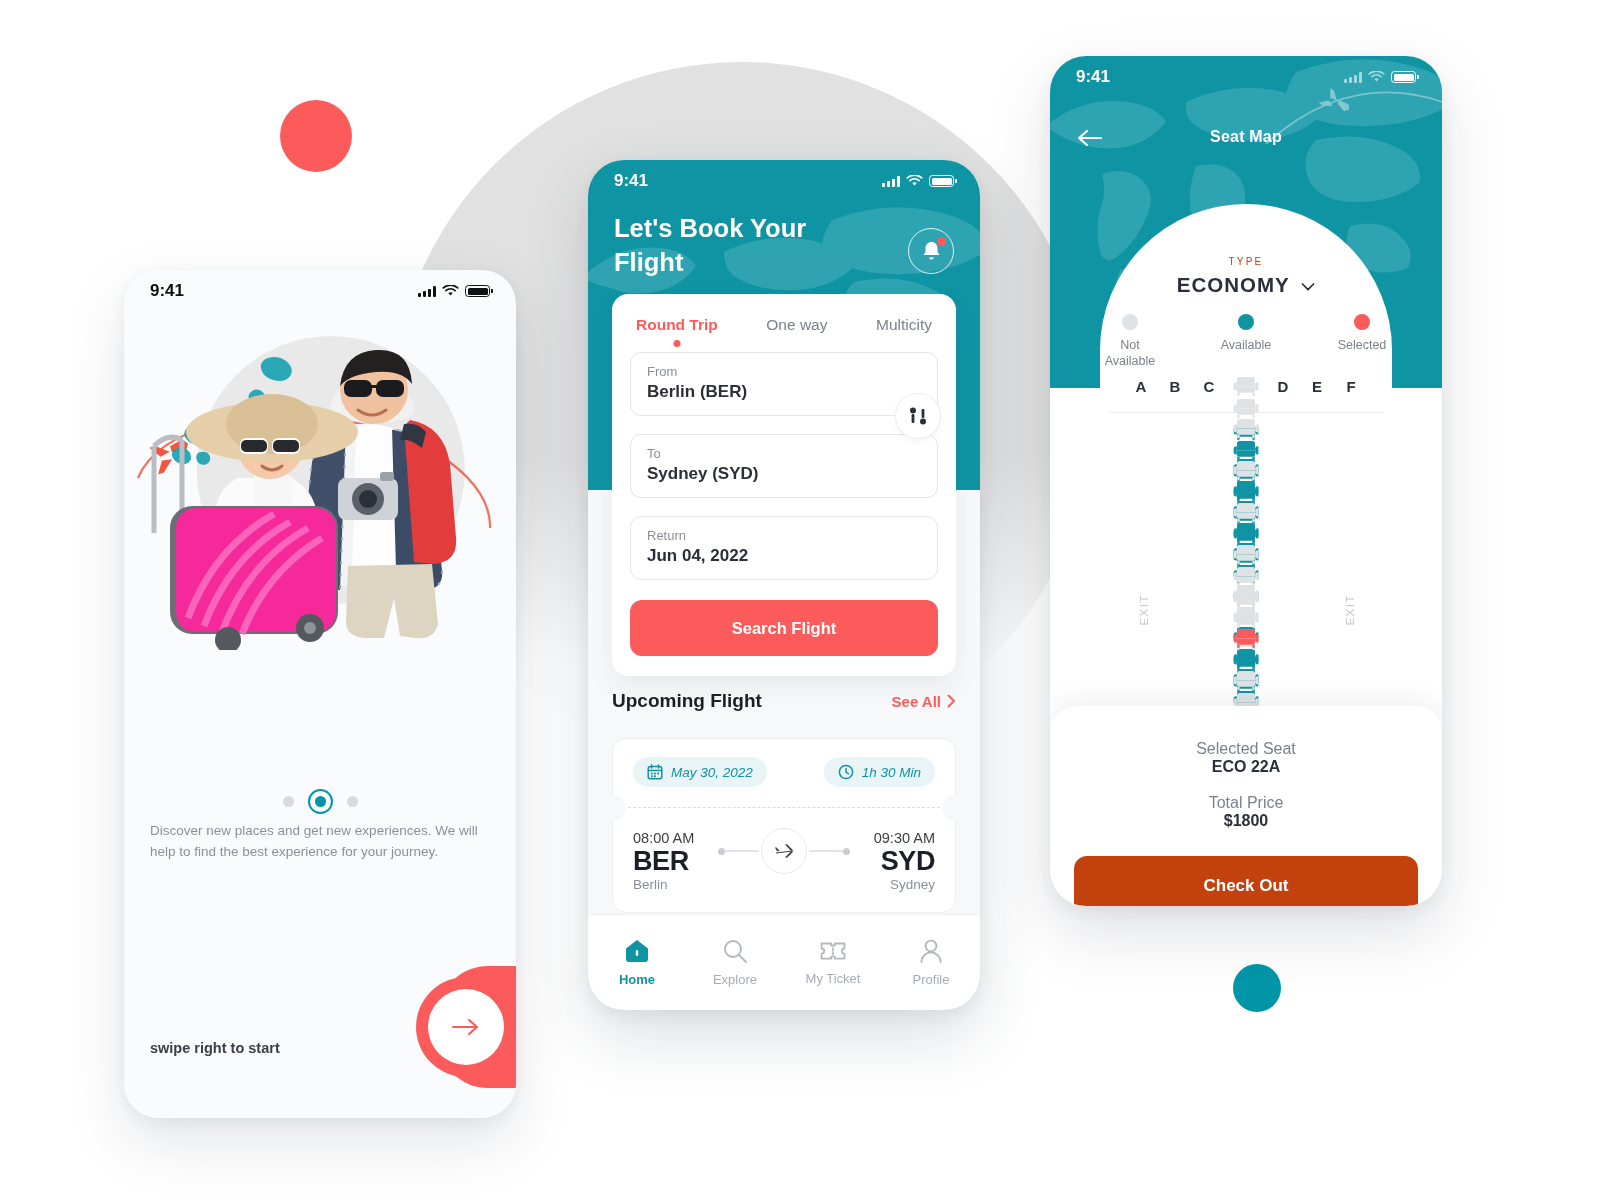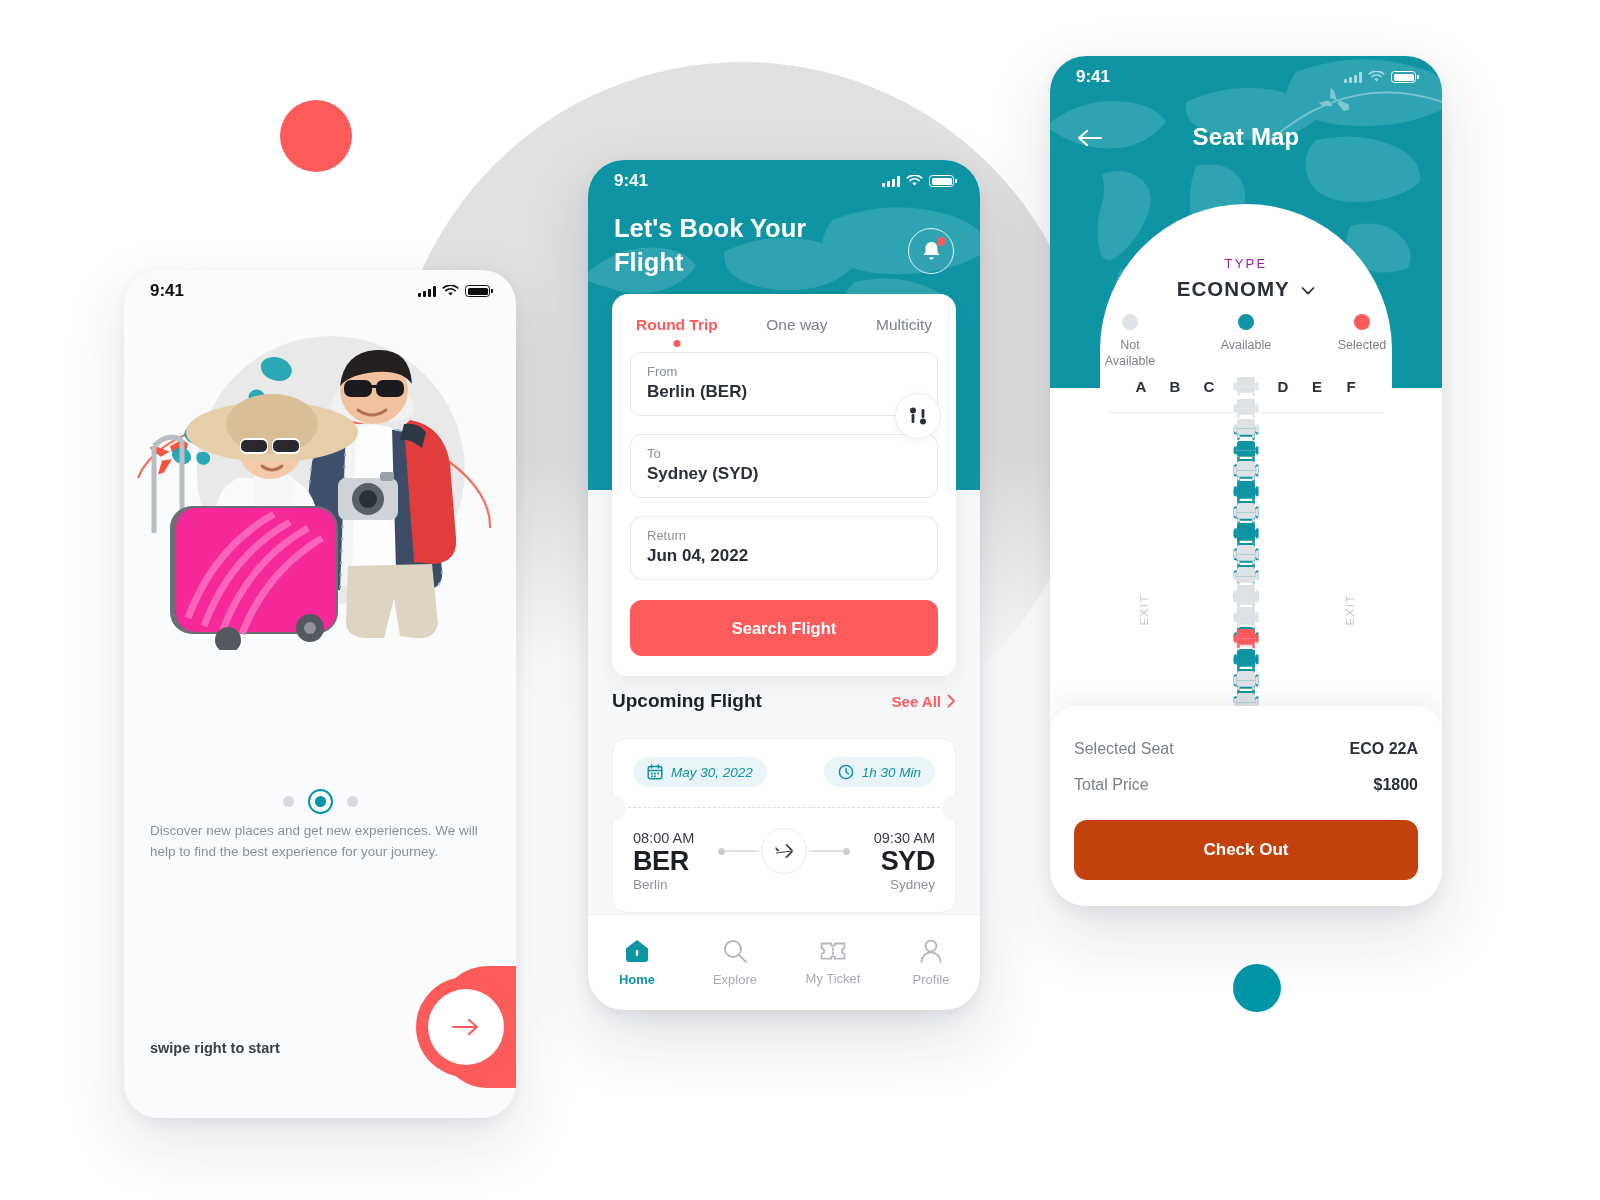--- a/index.html
+++ b/index.html
@@ -240,29 +240,29 @@
     background:#fff; color:#111;
   }
   .p3-head {
     position:relative; height: 332px; background:#0f94a4; overflow:hidden; color:#fff;
   }
   .p3-head .map { position:absolute; inset:0; opacity:.5; }
   .p3-nav {
     position:relative; height:54px; display:flex;align-items:center;justify-content:center;
     margin-top: 12px;
   }
-  .p3-nav .title { font-size: 24px; font-weight:bold; letter-spacing:.2px;}
+  .p3-nav .title { font-size: 16px; font-weight:bold; letter-spacing:.2px;}
   .back { position:absolute; left: 24px; top: 12px; width:32px;height:32px;
           display:flex;align-items:center;justify-content:center; cursor:pointer;}
   .fuselage {
     position:absolute; left: 50px; right: 50px; top: 148px; bottom: -600px;
     background:#fff; border-radius: 150px 150px 0 0;
   }
   .type-wrap { position:absolute; left:0; right:0; top: 200px; text-align:center; }
-  .type-lbl { font-size: 13px; letter-spacing: 2.2px; color:#a21caf; }
+  .type-lbl { font-size: 10px; letter-spacing: 2.2px; color:#c2410c; }
   .type-val { margin-top: 6px; font-size: 20.5px; font-weight:bold; color:#2b3038; letter-spacing:1px; }
   .legend {
     position:absolute; left:0; right:0; top: 258px;
     display:flex; justify-content:center; gap: 46px;
   }
   .leg-item { text-align:center; width: 70px; }
   .leg-item .sw { width: 16px;height:16px;border-radius:50%;margin: 0 auto 8px; }
   .leg-item .lt { font-size: 12.5px; color:#7c8189; line-height:1.25; }
   .cols {
     position:absolute; left: 0; right: 0; top: 322px;
@@ -282,21 +282,21 @@
   }
   .exitL { left: 88px; top: 538px; }
   .exitR { right: 86px; top: 538px; }
 
   .summary {
     position:absolute; left: 0; right: 0; bottom: 0; height: 200px;
     background:#fff; border-radius: 26px 26px 36px 36px;
     box-shadow: 0 -6px 24px rgba(30,40,60,.07);
     padding: 34px 24px 0;
   }
-  .srow { display:flex; justify-content:space-between; align-items:center; margin-bottom: 18px; }
+  .srow { display:flex; justify-content:space-between; align-items:center; margin-bottom: 18px; flex-direction: column; }
   .srow .k { font-size: 16px; color:#7c8189; }
   .srow .v { font-size: 16px; font-weight:bold; color:#2b3038; }
   .checkout {
     margin-top: 8px; height: 60px; width:100%; border:none; border-radius: 13px;
     background:#c2410c; color:#fff; font-size:17px; font-weight:bold; cursor:pointer;
   }
 </style>
 </head>
 <body>
 

